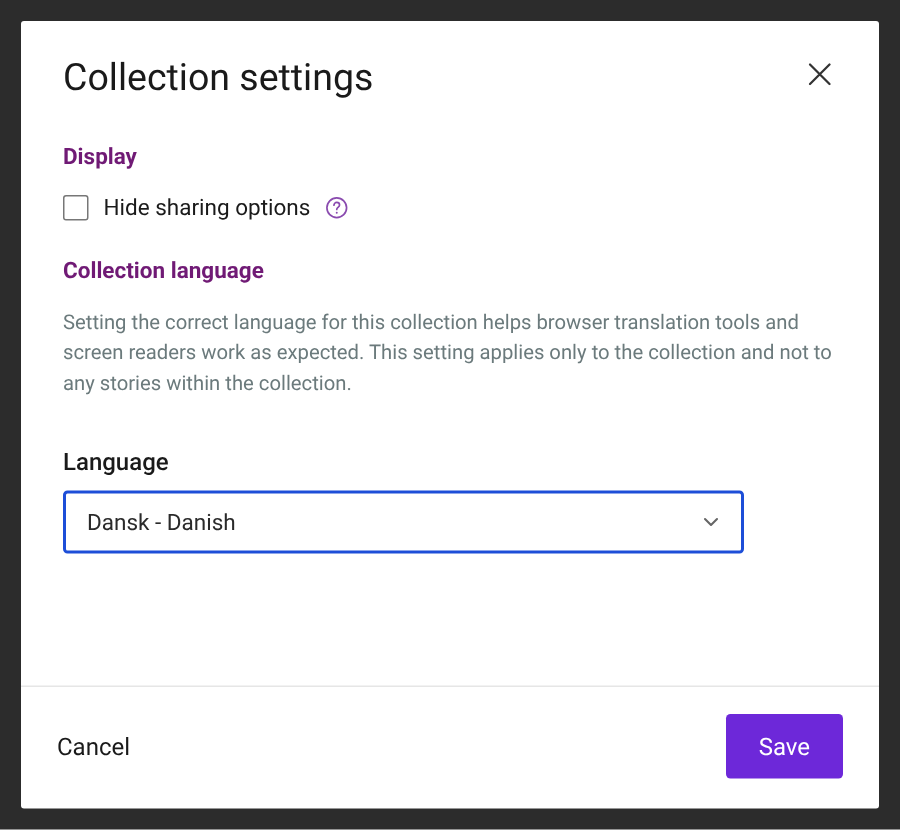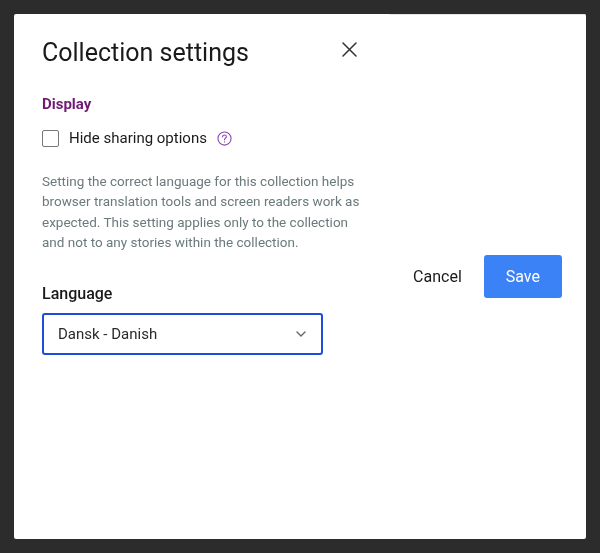--- a/index.html
+++ b/index.html
@@ -12,21 +12,21 @@
       align-items: center;
       justify-content: center;
       padding: 14px;
     }
     .modal {
       background: #ffffff;
       width: 100%;
       height: 100%;
       border-radius: 2px;
       display: flex;
-      flex-direction: row;
+      flex-direction: column;
       overflow: hidden;
     }
     .content {
       flex: 1;
       padding: 24px 28px 20px 28px;
       overflow: auto;
     }
     .header {
       display: flex;
       justify-content: space-between;
@@ -105,34 +105,34 @@
       background: #fff;
     }
     .chevron {
       color: #666;
       display: flex;
     }
     .footer {
       border-top: 1px solid #e6e6e6;
       padding: 18px 24px 20px 24px;
       display: flex;
-      justify-content: flex-start;
+      justify-content: space-between;
       align-items: center;
       gap: 22px;
     }
     .cancel-btn {
       background: none;
       border: none;
       font-size: 16px;
       color: #1a1a1a;
       cursor: pointer;
       font-family: inherit;
     }
     .save-btn {
-      background: #3b82f6;
+      background: #6d28d9;
       color: #fff;
       border: none;
       font-size: 16px;
       padding: 12px 22px;
       border-radius: 3px;
       cursor: pointer;
       font-family: inherit;
     }
   </style>
 </head>
@@ -159,20 +159,21 @@
       <span class="checkbox-label">Hide sharing options</span>
       <span class="help-icon">
         <svg width="15" height="15" viewBox="0 0 16 16">
             <circle cx="8" cy="8" r="7" stroke="currentColor" stroke-width="1.2" fill="none"></circle>
             <path d="M6 6.2c0-1.1.9-2 2-2s2 .8 2 1.8c0 .8-.5 1.2-1.1 1.7-.5.4-.9.8-.9 1.5" stroke="currentColor" stroke-width="1.2" fill="none" stroke-linecap="round"></path>
             <circle cx="8" cy="11.6" r="0.7" fill="currentColor"></circle>
           </svg>
       </span>
     </div>
 
+    <div class="section-title">Collection language</div>
 
     <p class="description">Setting the correct language for this collection helps browser translation tools and screen readers work as expected. This setting applies only to the collection and not to any stories within the collection.</p>
 
     <div class="field-label">Language</div>
 
     <div class="select">
       <span>Dansk - Danish</span>
       <span class="chevron">
         <svg width="12" height="12" viewBox="0 0 12 12">
             <path d="M2 4 L6 8 L10 4" stroke="currentColor" stroke-width="1.4" fill="none" stroke-linecap="round" stroke-linejoin="round"></path>

